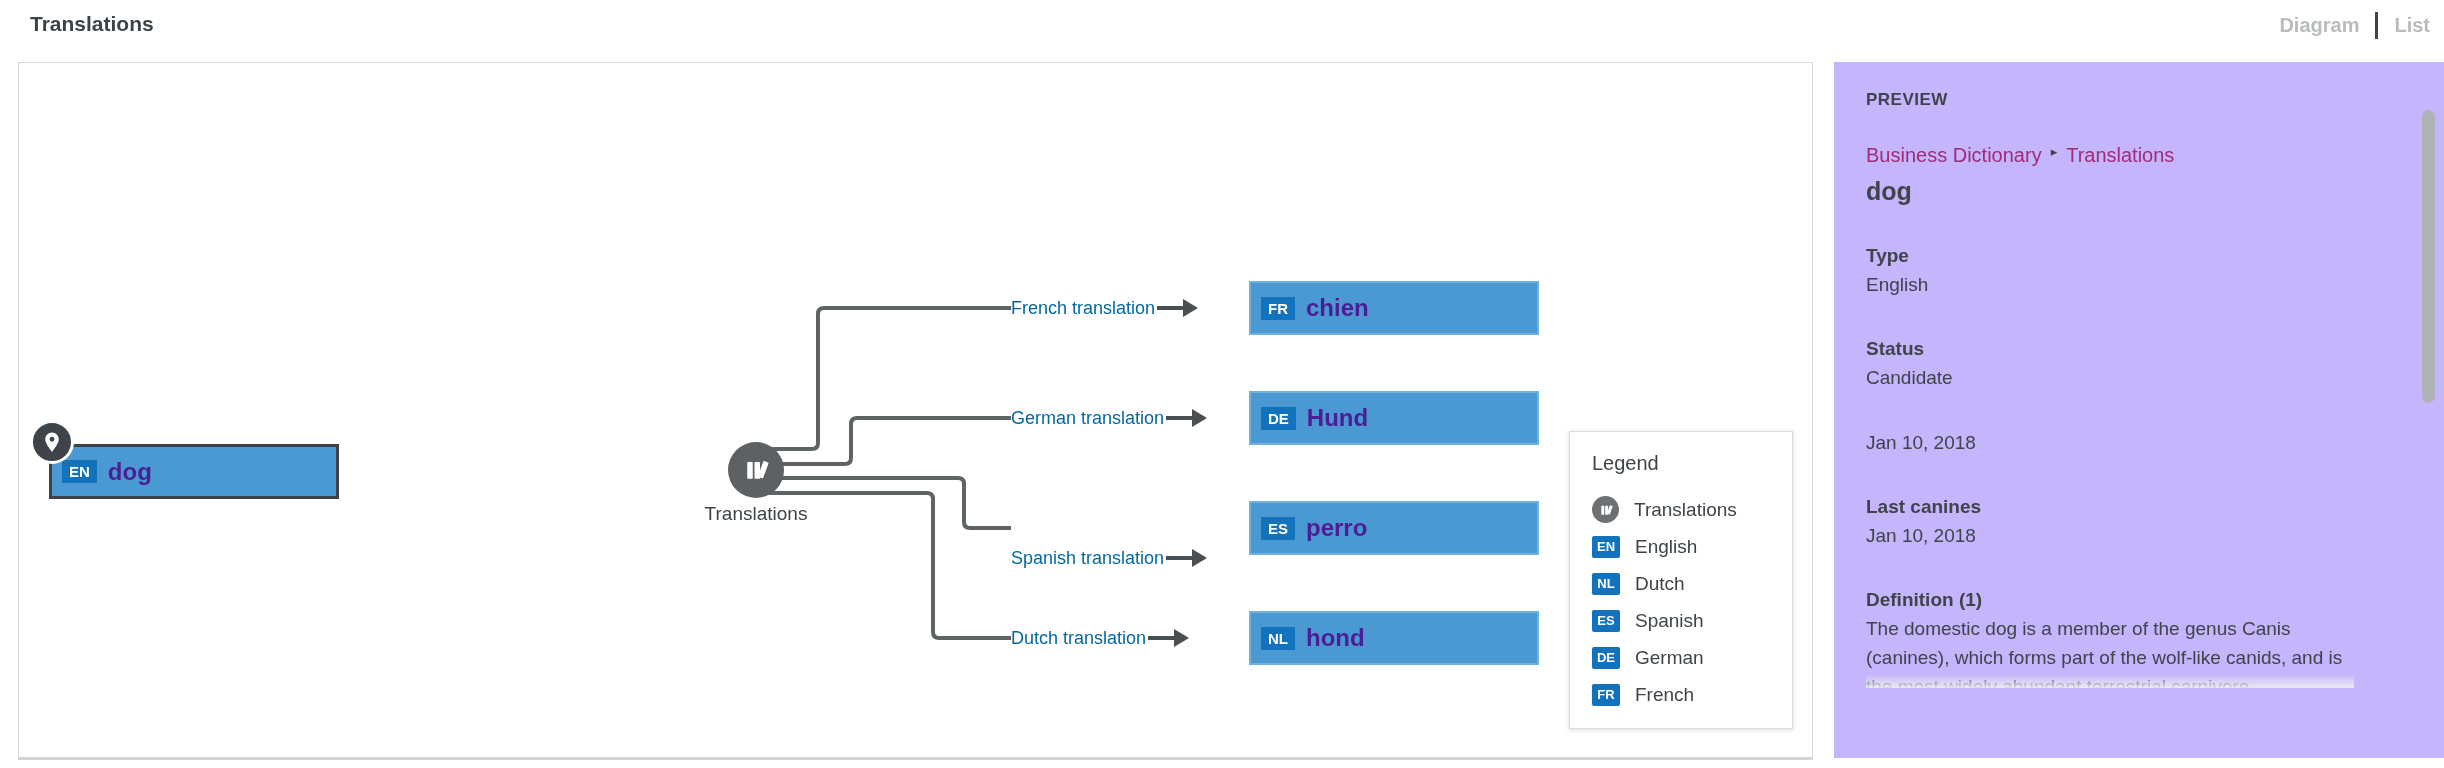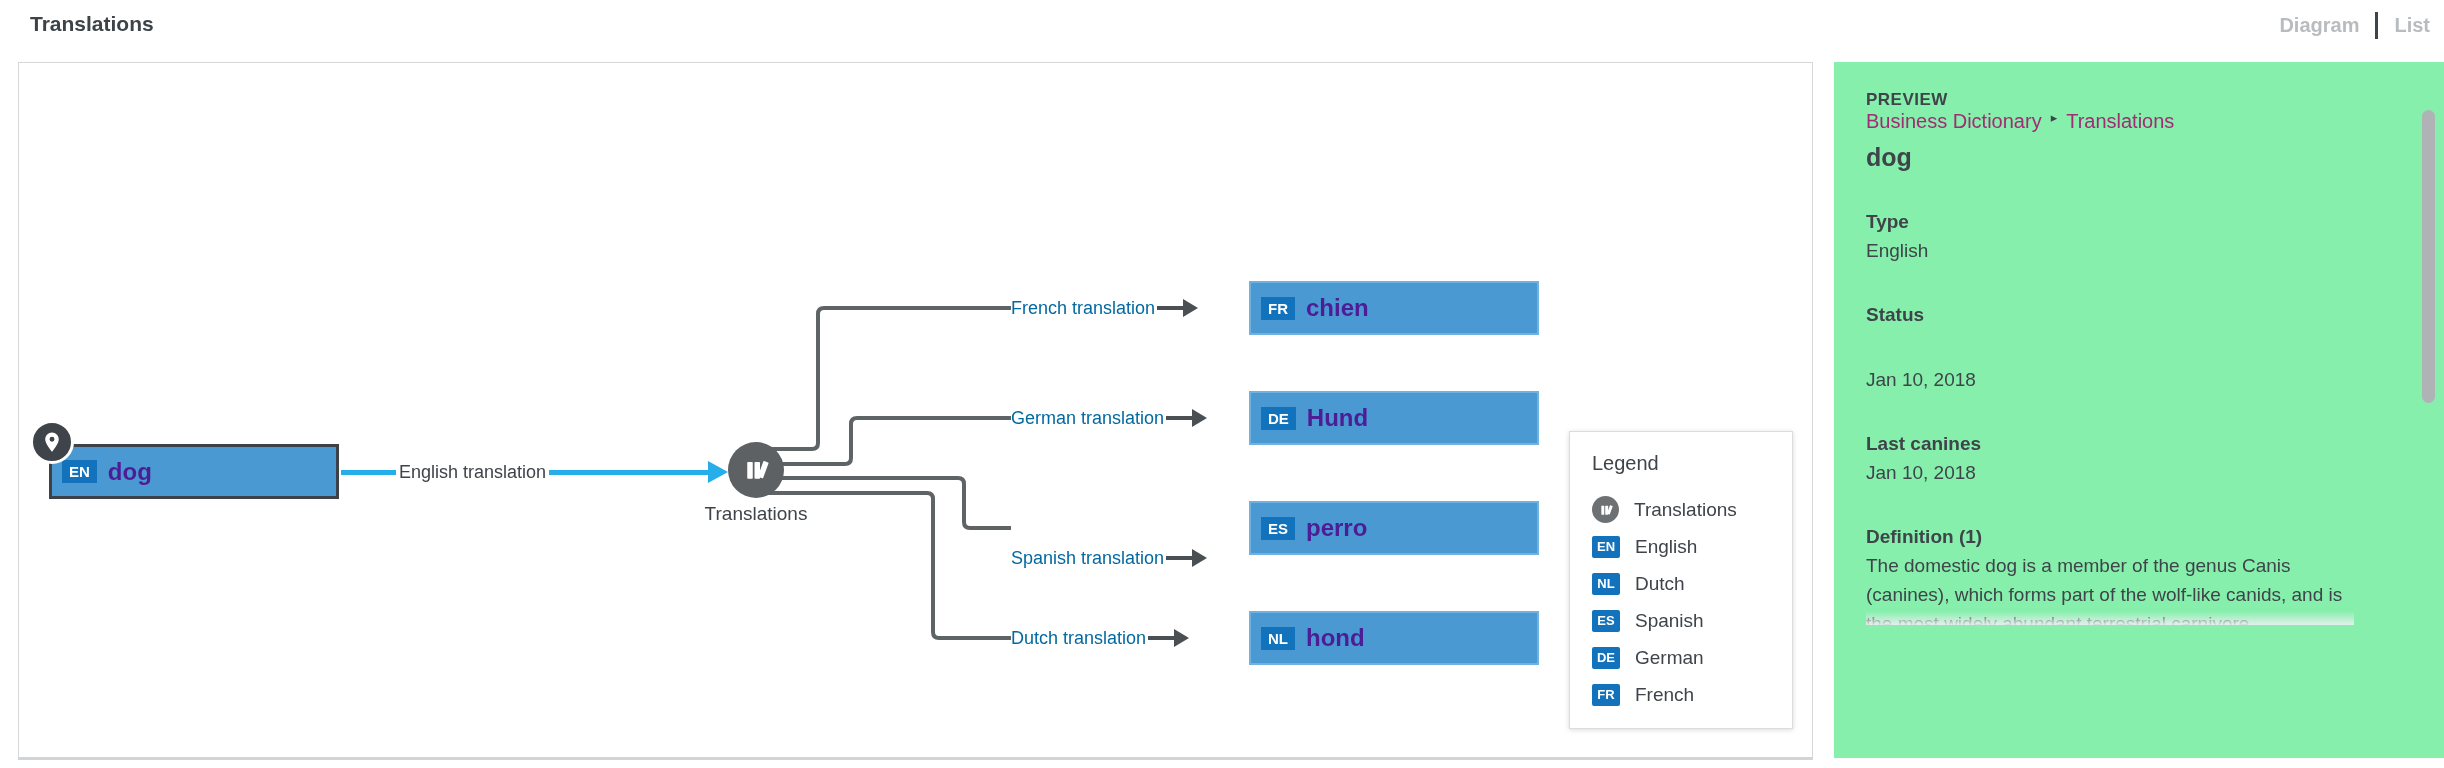--- a/index.html
+++ b/index.html
@@ -65,23 +65,23 @@
   .legend-item { display:flex; align-items:center; gap:15px; height:37px; }
   .legend-circle { width:27px; height:27px; border-radius:50%; background:#6e7174;
                    display:flex; align-items:center; justify-content:center; flex:0 0 auto; }
   .legend-circle svg { width:16px; height:16px; fill:#fff; }
   .legend-badge { width:28px; height:22px; border-radius:2px; background:#1273bc; color:#fff;
                   font-size:13px; font-weight:bold; display:flex; align-items:center; justify-content:center; flex:0 0 auto; }
   .legend-item .ltext { font-size:19px; color:#3e4449; }
 
   
   .sidebar { position:absolute; left:1834px; top:62px; width:610px; height:696px;
-             background:#86efac; padding:28px 90px 0 32px; }
+             background:#c4b5fd; padding:28px 90px 0 32px; }
   .preview-heading { font-size:17px; font-weight:bold; letter-spacing:.5px; color:#3e4449; }
-  .breadcrumb { font-size:20px; display:flex; flex-wrap:wrap; }
+  .breadcrumb { margin-top:34px; font-size:20px; display:flex; flex-wrap:wrap; }
   .breadcrumb .crumb { color:#a02c74; cursor:pointer; }
   .breadcrumb .bc-sep { color:#3e4449; font-size:13px; margin:0 9px; }
   .asset-title { margin-top:10px; font-size:25px; font-weight:bold; color:#3e4449; }
   .field { margin-top:36px; }
   .field:first-of-type { margin-top:52px; }
   .field .flabel { font-size:19px; font-weight:bold; line-height:28px; color:#3e4449; }
   .field .fvalue { font-size:19px; line-height:29px; color:#3e4449; }
   .def-clip { height:74px; overflow:hidden; position:relative; }
   .def-clip::after { content:""; position:absolute; left:0; right:0; bottom:0; height:14px;
                      background:linear-gradient(to bottom, rgba(236,239,241,0), rgba(236,239,241,.92)); }
@@ -112,26 +112,20 @@
   <div class="pin-wrap">
     <svg viewBox="0 0 24 24">
         <path d="M12 1.5C7.9 1.5 4.6 4.8 4.6 8.9c0 5.4 7.4 13.6 7.4 13.6s7.4-8.2 7.4-13.6c0-4.1-3.3-7.4-7.4-7.4zm0 10.1a2.7 2.7 0 1 1 0-5.4 2.7 2.7 0 0 1 0 5.4z"></path>
       </svg>
   </div>
   <div class="node source-node">
     <span class="badge">EN</span>
     <span class="word">dog</span>
   </div>
 
-  <div class="cyan-edge">
-    <span class="cyan-line1"></span>
-    <span class="edge-label">English translation</span>
-    <span class="cyan-line2"></span>
-    <span class="cyan-head"></span>
-  </div>
 
   <div class="hub-circle">
     <svg viewBox="0 0 24 24">
         <rect x="5" y="5.5" width="4.4" height="13.5" rx="0.6"></rect>
         <rect x="10.8" y="5.5" width="4.4" height="13.5" rx="0.6"></rect>
         <rect x="15.6" y="5" width="4.4" height="13.5" rx="0.6" transform="rotate(20 17.8 11.75)"></rect>
       </svg>
   </div>
   <div class="hub-label">Translations</div>
 
@@ -226,20 +220,21 @@
   </div>
 
   <div class="asset-title">dog</div>
 
   <div class="field">
     <div class="flabel">Type</div>
     <div class="fvalue">English</div>
   </div>
   <div class="field">
     <div class="flabel">Status</div>
+    <div class="fvalue">Candidate</div>
   </div>
   <div class="field">
     <div class="fvalue">Jan 10, 2018</div>
   </div>
   <div class="field">
     <div class="flabel">Last canines</div>
     <div class="fvalue">Jan 10, 2018</div>
   </div>
   <div class="field">
     <div class="flabel">Definition (1)</div>

